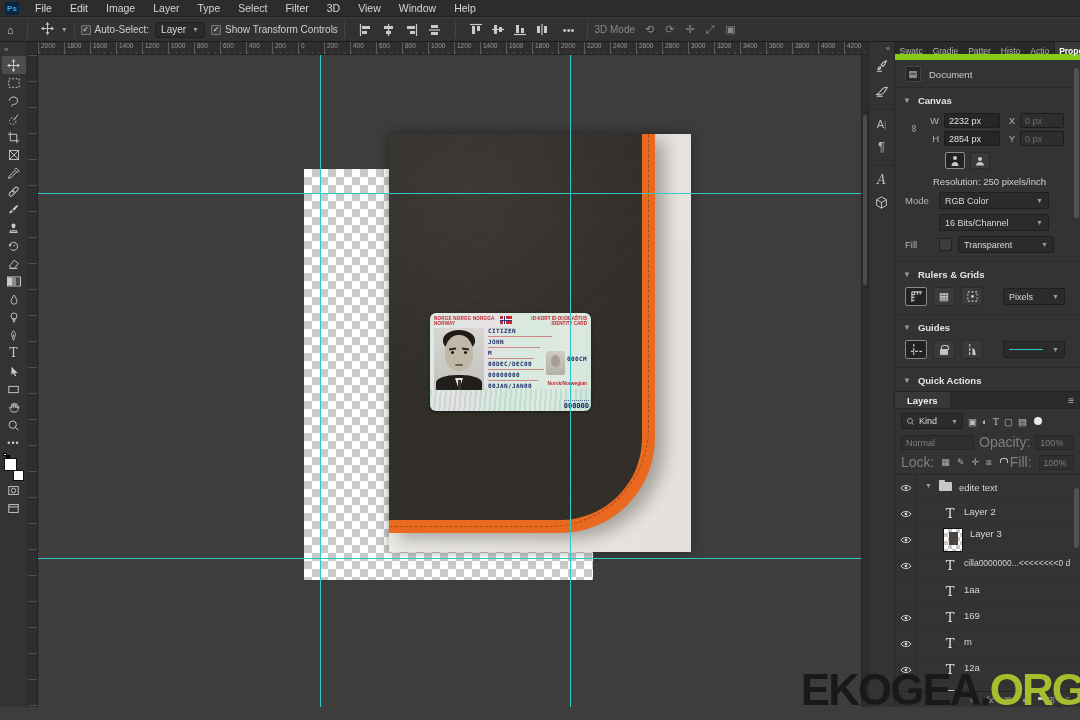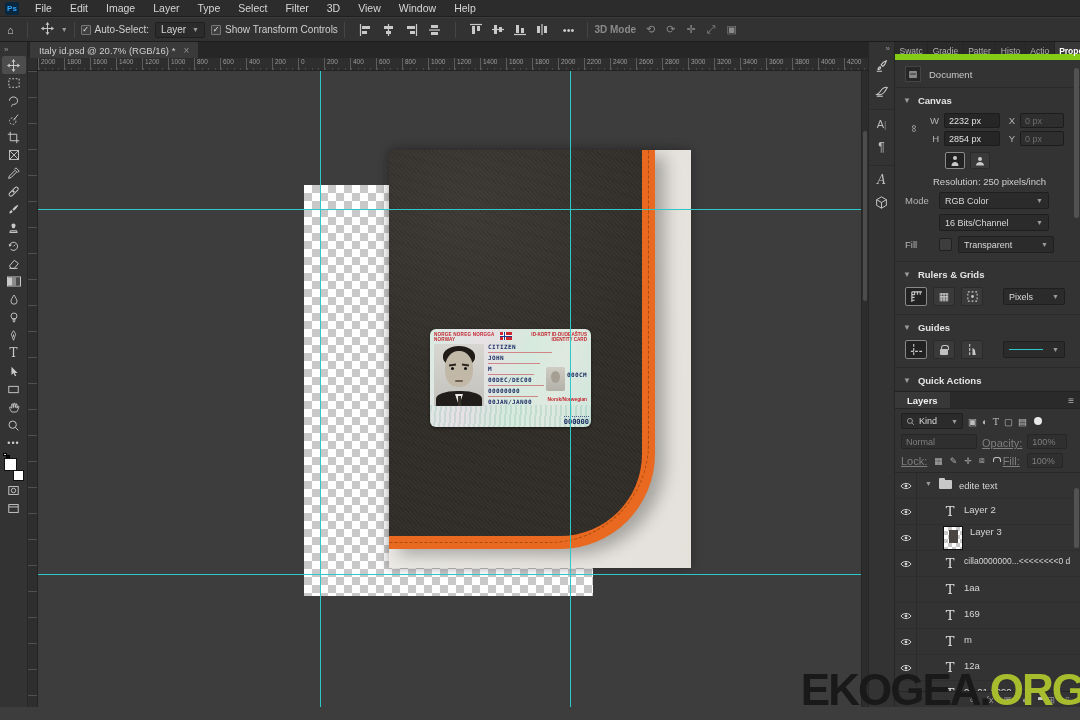--- a/index.html
+++ b/index.html
@@ -19,21 +19,21 @@
     border-bottom:1px solid #1c1c1c; display:flex; align-items:center; z-index:20; color:#cfcfcf; font-size:10px; }
   .ob-ico { color:#c9c9c9; font-size:11px; padding:0 7px; }
   .ob-sep { width:1px; height:16px; background:#454545; margin:0 6px; }
   .chk { width:10px; height:10px; background:#3f3f3f; border:1px solid #777; border-radius:1px;
     display:inline-flex; align-items:center; justify-content:center; color:#e8e8e8; font-size:8px; margin-right:4px; }
   .obdrop { background:#2b2b2b; border:1px solid #1f1f1f; border-radius:2px; height:16px;
     display:inline-flex; align-items:center; gap:6px; padding:0 5px; margin:0 6px; color:#d6d6d6; }
   .chev { color:#9a9a9a; font-size:7px; }
   .al-grp { display:flex; gap:10px; margin:0 8px; }
   .al-grp svg { display:block; }
-  .dim { color:#8a8a8a;font-weight:bold; }
+  .dim { color:#8a8a8a; }
   .ob-3dicons { display:flex; gap:11px; margin-left:10px; color:#8a8a8a; font-size:11px; }
 
   
   .main { position:absolute; left:0; top:42px; right:0; bottom:13px; display:flex; }
 
   
   .toolcol { width:28px; background:#333333; border-right:1px solid #262626; display:flex;
     flex-direction:column; align-items:center; padding-top:1px; }
   .tc-exp { color:#9a9a9a; font-size:8px; height:13px; line-height:13px; align-self:flex-start; padding-left:4px; }
   .tool { width:24px; height:18px; display:flex; align-items:center; justify-content:center; border-radius:2px; }
@@ -188,21 +188,21 @@
   .ltab { background:#383838; color:#f0f0f0; font-weight:bold; font-size:9.5px; line-height:17px; padding:0 12px; }
   .lmenu { margin-left:auto; color:#b5b5b5; line-height:17px; padding:0 6px; font-size:10px; }
   .lfilter { display:flex; align-items:center; gap:5px; padding:4px 6px; }
   .kindsel { width:62px; height:16px; background:#2b2b2b; border:1px solid #1f1f1f; border-radius:2px;
     display:flex; align-items:center; gap:4px; padding:0 4px; color:#d9d9d9; font-size:9px; }
   .fico { color:#bdbdbd; font-size:9.5px; }
   .fpin { width:8px; height:8px; background:#e8e8e8; border-radius:50%; margin-left:2px; }
   .lblend { display:flex; align-items:flex-end; gap:5px; padding:1px 6px 3px; }
   .blendsel { width:76px; height:15px; background:#2f2f2f; border:1px solid #262626; border-radius:2px;
     color:#7f7f7f; font-size:9px; line-height:14px; padding:0 4px; }
-  .graylab { color:#7f7f7f; font-size:11px;text-decoration:underline; }
+  .graylab { color:#7f7f7f; font-size:14px; }
   .grayfield { width:40px; height:15px; background:#2f2f2f; border:1px solid #262626; border-radius:2px;
     color:#7f7f7f; font-size:9px; line-height:14px; padding:0 4px; }
   .llock { display:flex; align-items:center; gap:7px; padding:1px 6px 4px; border-bottom:1px solid #282828; }
   .lockico { color:#b0b0b0; font-size:9px; }
   .lrows { flex:1; overflow:hidden; }
   .lrow { height:26px; display:flex; align-items:center; border-bottom:1px solid #2e2e2e; }
   .eyecell { width:22px; align-self:stretch; border-right:1px solid #2b2b2b; display:flex;
     align-items:center; justify-content:center; }
   .rowbody { display:flex; gap:7px; padding-left:8px; color:#d6d6d6; font-size:9.5px; }
   .rowbody.ind { padding-left:26px; }
@@ -470,26 +470,20 @@
         </div>
       <div class="tool">
           <svg class="icn" width="13" height="11" viewBox="0 0 16 14">
             <rect x="2" y="2" width="12" height="10"></rect>
             <path d="M2 5h12"></path>
           </svg>
         </div>
     </div>
 
     <div class="docarea">
-      <div class="tabbar">
-        <div class="doctab">
-          <span>Italy id.psd @ 20.7% (RGB/16) *</span>
-          <span class="x">×</span>
-        </div>
-      </div>
       <div class="rulerrow">
         <div class="rcorner"></div>
         <div class="topruler">
           <span class="rl">2000</span>
             <span class="rl">1800</span>
             <span class="rl">1600</span>
             <span class="rl">1400</span>
             <span class="rl">1200</span>
             <span class="rl">1000</span>
             <span class="rl">800</span>

